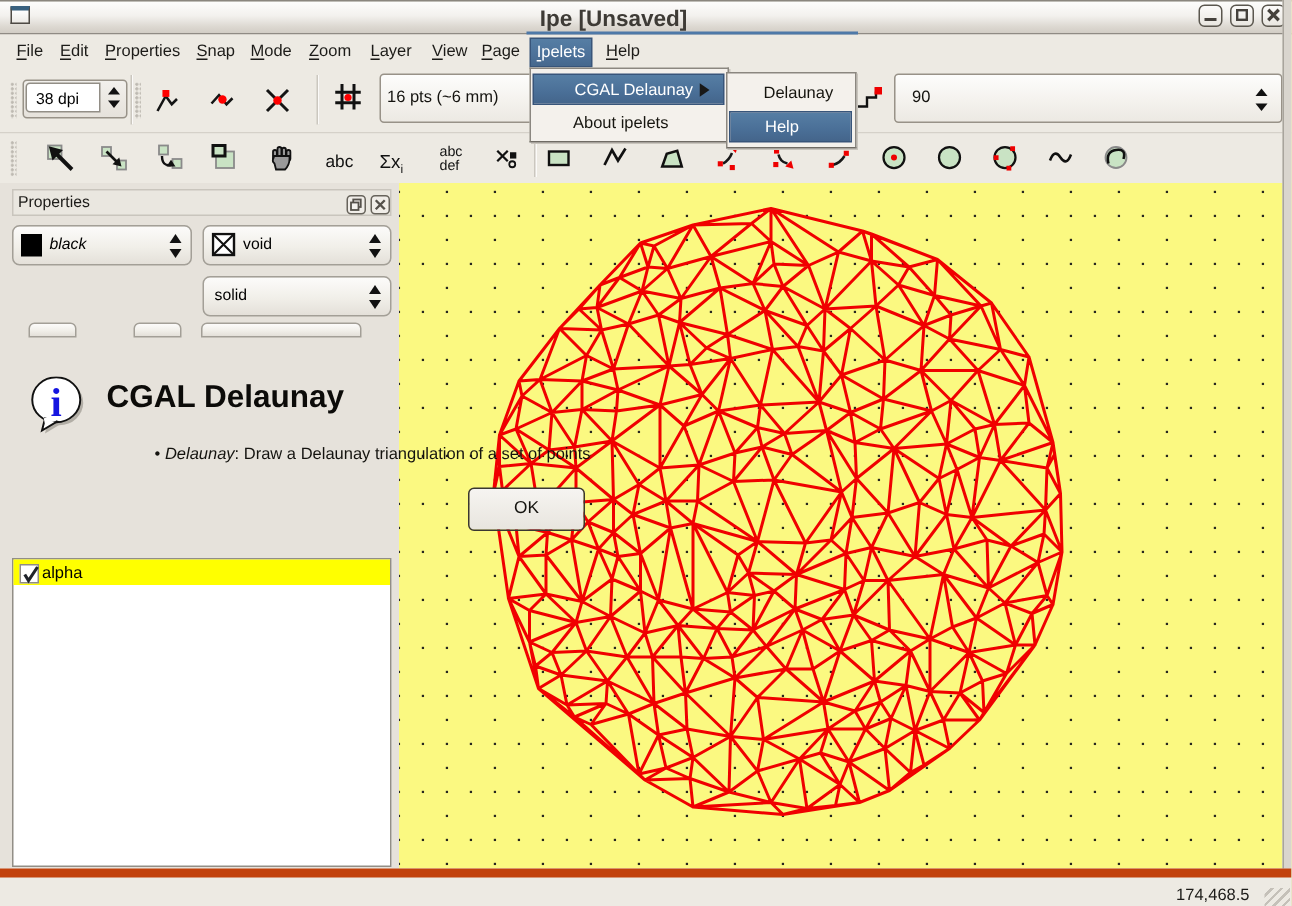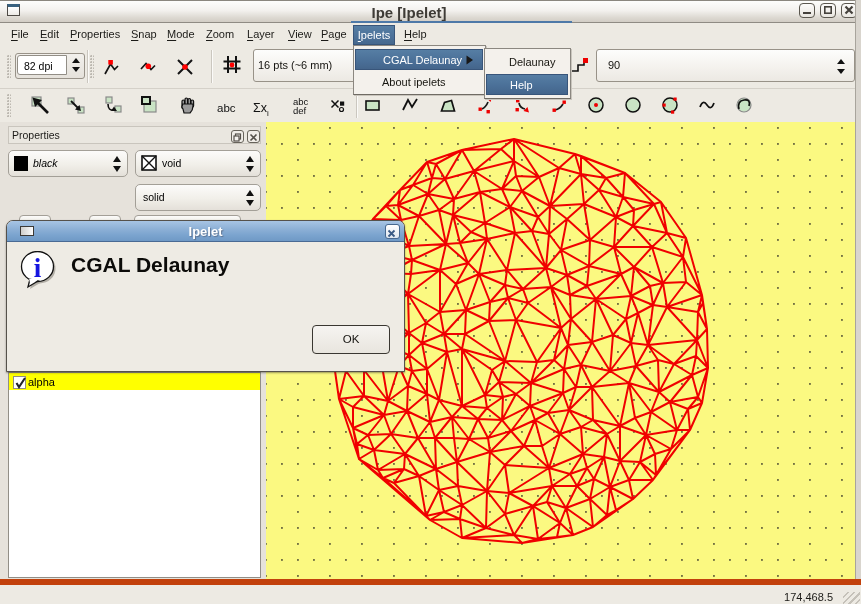--- a/index.html
+++ b/index.html
@@ -75,21 +75,21 @@
 #okbtn{position:absolute;left:312px;top:325px;width:78px;height:29px;z-index:31;box-sizing:border-box;
   border:1.5px solid #3a3731;border-radius:4px;background:linear-gradient(#f6f4f1,#e8e5de);
   font-size:11.5px;color:#14130f;text-align:center;line-height:26px;}
 .ic{position:absolute;top:6px;width:20px;height:20px;}
 .ic1{position:absolute;top:7px;width:26px;height:26px;}
 </style></head>
 <body>
 <div id="win">
  <div id="titlebar" class="abs"></div>
  <div id="wicon" class="abs"></div>
- <div id="wtitle" class="abs">Ipe [Ipelet]</div>
+ <div id="wtitle" class="abs">Ipe [Unsaved]</div>
  <div class="abs wbtn" style="left:799px;">
       <svg width="12" height="11">
         <rect x="2" y="7" width="8" height="2" fill="#45413c"></rect>
       </svg>
     </div>
  <div class="abs wbtn" style="left:820px;">
       <svg width="12" height="11">
         <rect x="2.8" y="1.8" width="6.4" height="6.4" fill="none" stroke="#45413c" stroke-width="1.6"></rect>
       </svg>
     </div>
@@ -110,21 +110,21 @@
   <span class="mi" style="left:247px"><u>L</u>ayer</span>
   <span class="mi" style="left:288px"><u>V</u>iew</span>
   <span class="mi" style="left:321px"><u>P</u>age</span>
   <span class="mi" id="mIpelets"><u>I</u>pelets</span>
   <span class="mi" style="left:404px"><u>H</u>elp</span>
  </div>
 
  <div id="tb1" class="abs">
   <div class="abs grip" style="left:7px"></div>
   <div class="abs" style="left:15px;top:7px;width:68px;height:24px;border:1px solid #989288;border-radius:3px;background:linear-gradient(#f2f0ec,#e6e2db);">
-    <div class="field" style="position:absolute;left:1px;top:1px;width:50px;height:20px;font-size:10.5px;line-height:20px;padding-left:6px;border-radius:3px 0 0 3px;">82 dpi</div>
+    <div class="field" style="position:absolute;left:1px;top:1px;width:50px;height:20px;font-size:10.5px;line-height:20px;padding-left:6px;border-radius:3px 0 0 3px;">38 dpi</div>
     <svg class="spintri" style="left:53px;top:1px;" width="14" height="20">
           <path d="M7 3 L11 8 L3 8 Z" fill="#111"></path>
           <path d="M7 17 L11 12 L3 12 Z" fill="#111"></path>
         </svg>
   </div>
   <div class="abs vsep" style="left:87px"></div>
   <div class="abs grip" style="left:90px"></div>
   <svg class="abs ic1" style="left:101px">
         <path d="M4 21 L9.5 11 L13.5 16.5 L17 13" stroke="#141414" stroke-width="1.7" fill="none"></path>
         <rect x="7.3" y="7" width="4.6" height="4.6" fill="#f00"></rect>
@@ -322,32 +322,24 @@
           <path d="M1.5 0.5 L8 5 L1.5 9.5 Z" fill="#181818"></path>
         </svg>
    </div>
    <div class="mitem" style="top:26px;width:128px;height:20px;line-height:20px;"><span style="margin-left:27px;">About ipelets</span></div>
  </div>
  <div class="abs menu" style="left:484px;top:48px;width:85px;height:49px;">
    <div class="mitem" style="top:3px;width:82px;height:21px;line-height:20px;"><span style="margin-left:23px;">Delaunay</span></div>
    <div class="mitem mhl" style="top:25px;width:82px;height:21px;line-height:20px;"><span style="margin-left:23px;">Help</span></div>
  </div>
 
- <div id="dialog" class="abs">
-   <div id="dtitle">
-        <div id="dicon"></div>
-        <div class="txt">Ipelet</div>
-     <div id="dclose"><svg width="11" height="11">
-            <path d="M2.5 2.5 L8.5 8.5 M8.5 2.5 L2.5 8.5" stroke="#3a5a85" stroke-width="1.8"></path>
-          </svg></div>
-   </div>
- </div>
  <svg class="abs" style="left:20px;top:251px;z-index:31;" width="42" height="42">
       <ellipse cx="19.5" cy="17.5" rx="16" ry="15" fill="#b2aea6"></ellipse>
       <path d="M12 30 L10 38 L20 32 Z" fill="#b2aea6"></path>
       <ellipse cx="17.5" cy="15.5" rx="16" ry="15" fill="#fff" stroke="#111" stroke-width="1.3"></ellipse>
       <path d="M10 28 L8 36 L18 30 Z" fill="#fff" stroke="#111" stroke-width="1.3"></path>
       <path d="M9.5 29.5 L17 28" stroke="#fff" stroke-width="3.5"></path>
       <text x="17.5" y="26" font-family="Liberation Serif,serif" font-size="27" font-weight="bold" fill="#1515e0" text-anchor="middle">i</text>
     </svg>
  <div id="dhead" class="abs">CGAL Delaunay</div>
+ <div id="dbullet" class="abs">• <i>Delaunay</i>: Draw a Delaunay triangulation of a set of points</div>
  <div id="okbtn" class="abs">OK</div>
 </div>
 
 </body></html>

